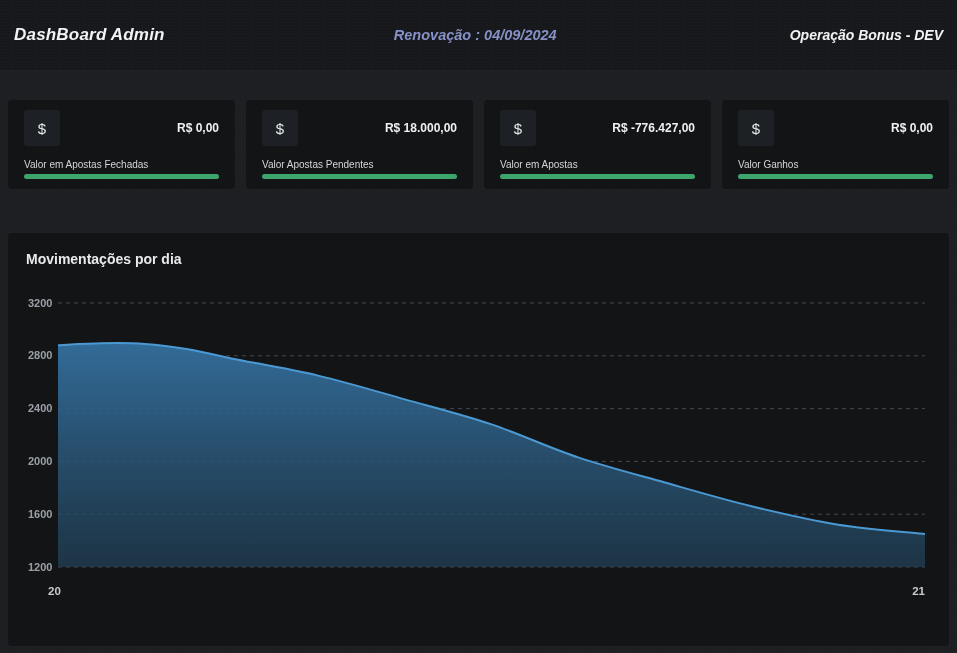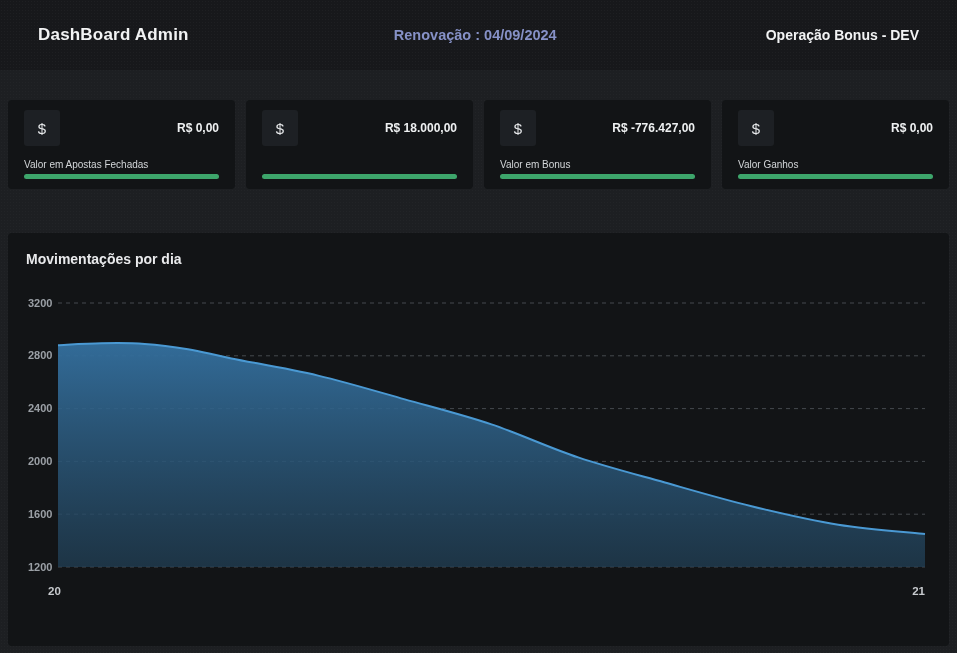--- a/index.html
+++ b/index.html
@@ -10,21 +10,21 @@
     background-size:3px 3px;
     font-family:"Liberation Sans", sans-serif;
     overflow:hidden;
   }
   .topbar {
     height:70px;
     background-color:#17181b;
     background-image: radial-gradient(rgba(255,255,255,0.03) 1px, transparent 1px);
     background-size:3px 3px;
     display:flex; align-items:center; justify-content:space-between;
-    padding:0 38px; position:relative;
+    padding:0 14px; position:relative;font-style:italic;
   }
   .app-title { color:#f2f3f4; font-size:17px; font-weight:bold; letter-spacing:.2px; }
   .renewal {
     position:absolute; left:50%; top:50%; transform:translate(-52%,-50%);
     color:#8691c7; font-size:14.5px; font-weight:bold;
   }
   .op-title { color:#f2f3f4; font-size:14px; font-weight:bold; }
 
   .cards {
     display:grid; grid-template-columns:repeat(4,1fr);
@@ -73,30 +73,31 @@
     <div class="label">Valor em Apostas Fechadas</div>
     <div class="bar"></div>
   </div>
   <div class="card">
     <div class="card-top">
       <div class="icon-box">
           <span>$</span>
         </div>
       <div class="value">R$ 18.000,00</div>
     </div>
+    <div class="label">Valor Apostas Pendentes</div>
     <div class="bar"></div>
   </div>
   <div class="card">
     <div class="card-top">
       <div class="icon-box">
           <span>$</span>
         </div>
       <div class="value">R$ -776.427,00</div>
     </div>
-    <div class="label">Valor em Bonus</div>
+    <div class="label">Valor em Apostas</div>
     <div class="bar"></div>
   </div>
   <div class="card">
     <div class="card-top">
       <div class="icon-box">
           <span>$</span>
         </div>
       <div class="value">R$ 0,00</div>
     </div>
     <div class="label">Valor Ganhos</div>

